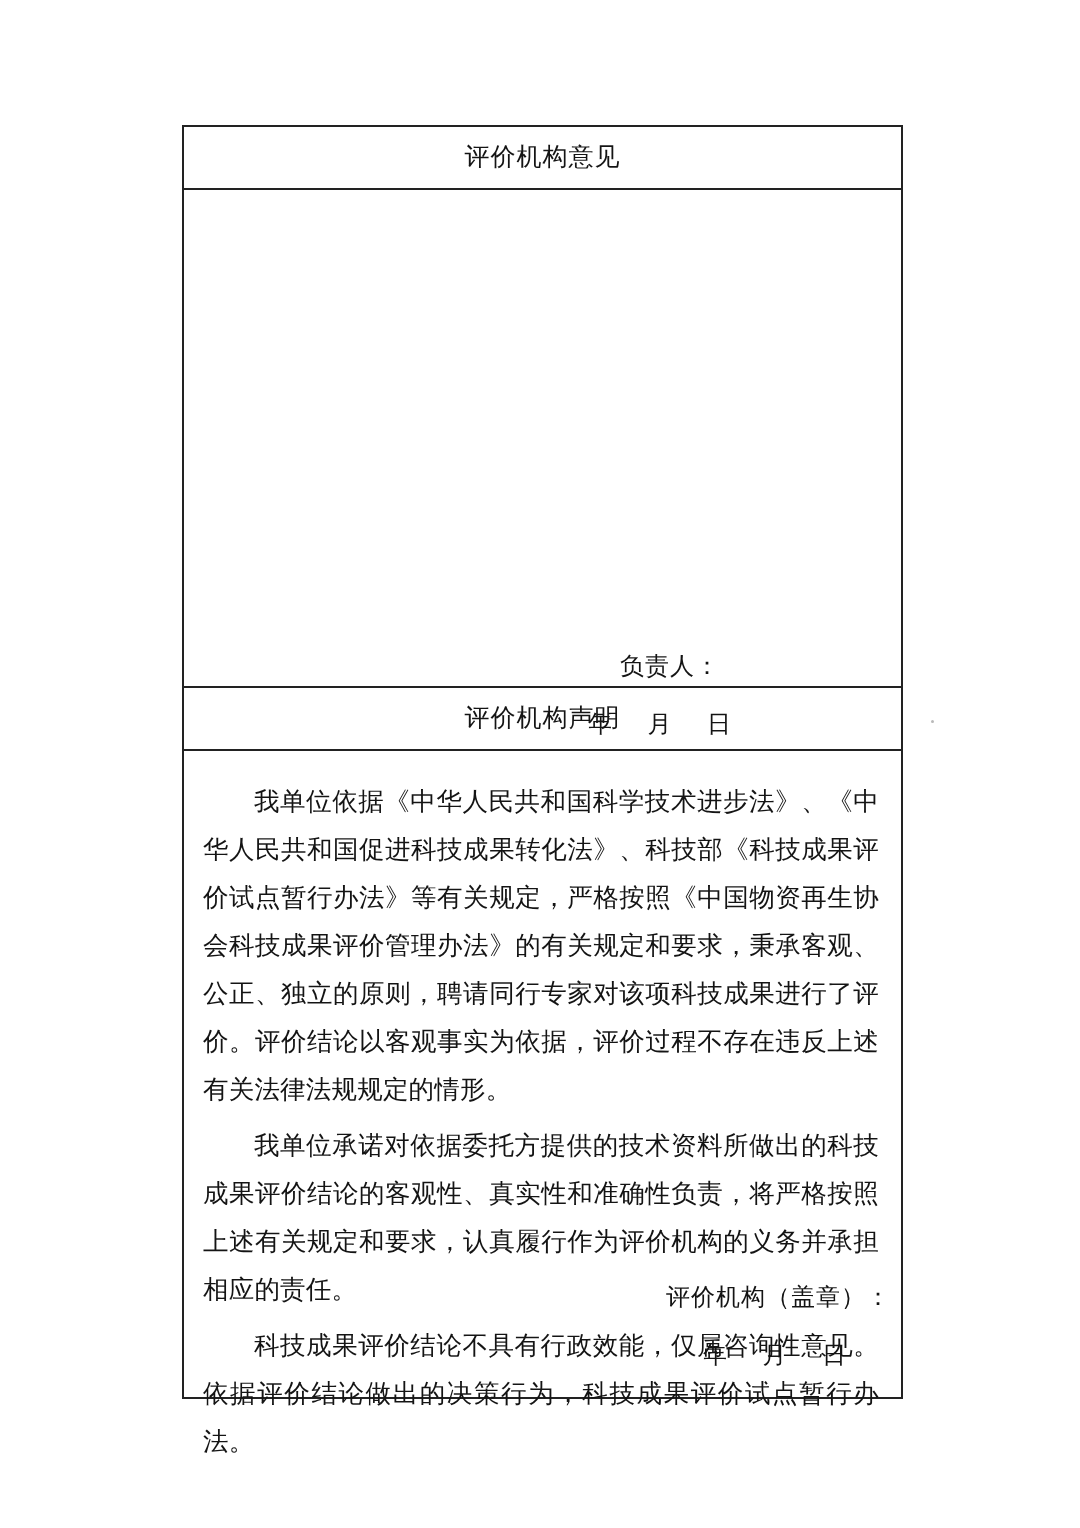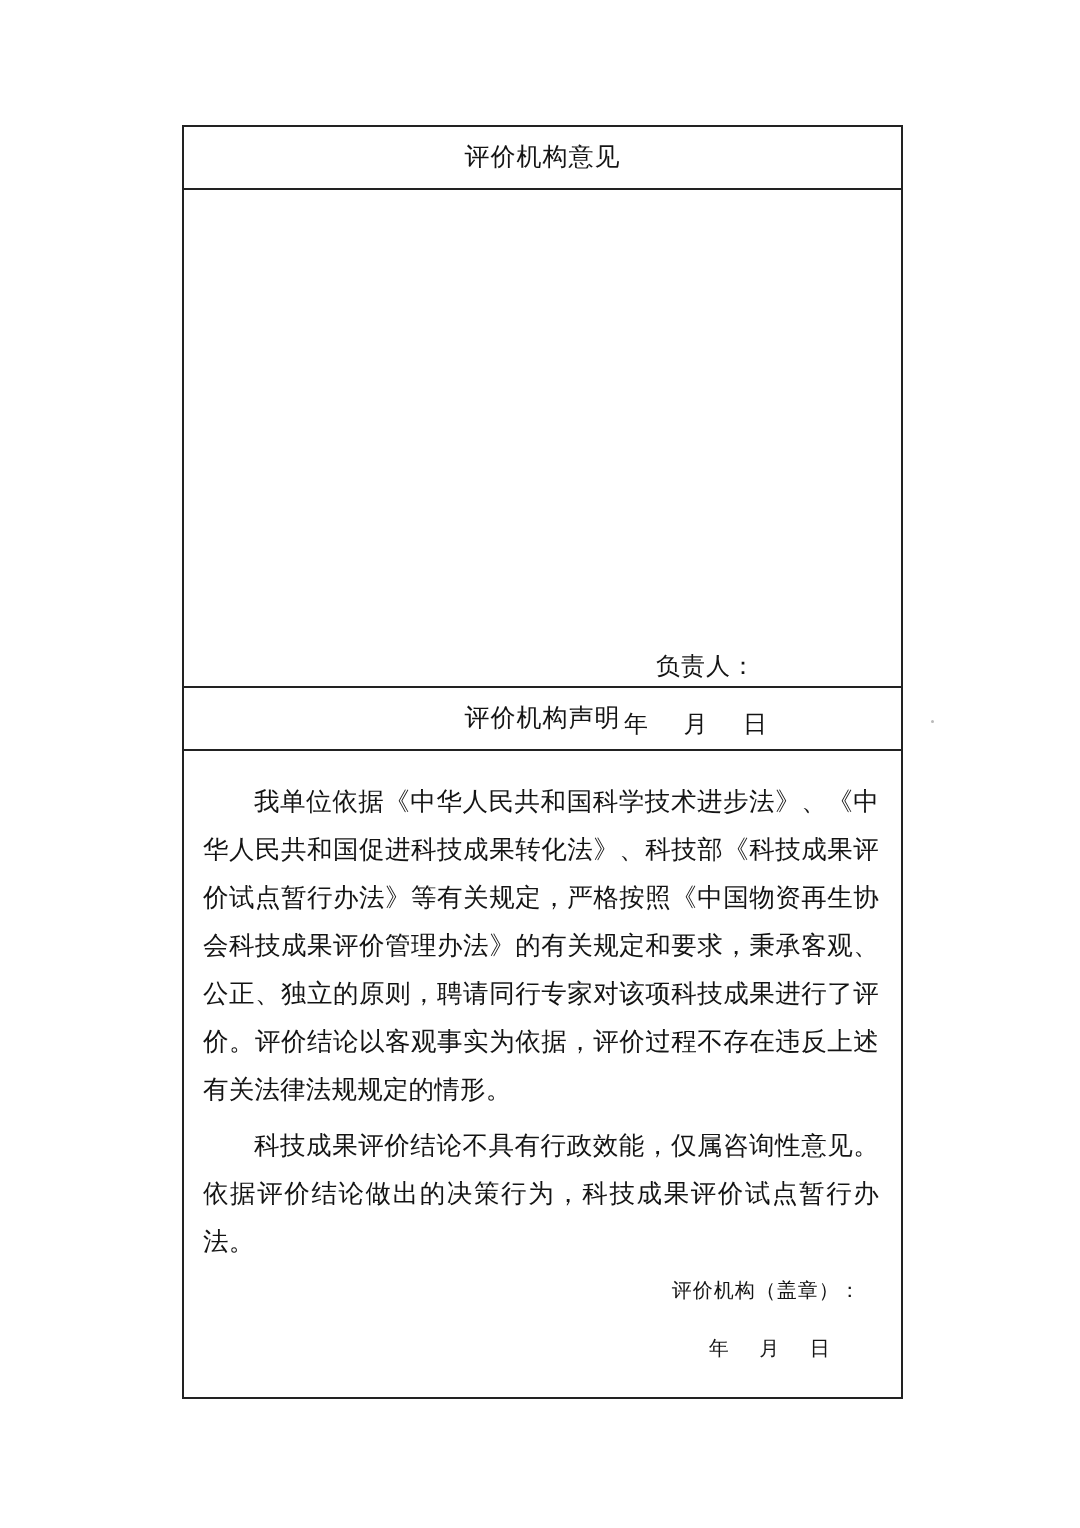--- a/index.html
+++ b/index.html
@@ -51,21 +51,20 @@
     height: 498px;
     position: relative;
     border-bottom: 2px solid #222222;
     box-sizing: border-box;
   }
 
   .sign-block {
     position: absolute;
     left: 0;
     right: 12px;
-    margin-left: 36px;
   }
 
   .sign-line {
     font-size: 24px;
     letter-spacing: 1px;
     color: #141414;
     white-space: pre;
   }
 
   .opinion-responsible {
@@ -91,23 +90,23 @@
     text-align: justify;
     text-justify: inter-ideograph;
     text-indent: 2em;
     margin: 8px;
     color: #141414;
     letter-spacing: 0.2px;
   }
 
   .stamp-line {
     position: absolute;
-    left: 16px;
+    left: 0;
     right: 0;
-    font-size: 20px;
+    font-size: 24px;
     letter-spacing: 1px;
     white-space: pre;
     color: #141414;
   }
 
   .stamp-org {
     top: 502px;
     padding-left: 413px;
   }
 
@@ -140,20 +139,21 @@
       <div class="sign-block opinion-date">
         <span class="sign-line">年    月    日</span>
       </div>
       <span class="speck" style="left:747px; top:530px;"></span>
     </div>
 
     <div class="section-header">评价机构声明</div>
 
     <div class="statement-body">
       <p class="para">我单位依据《中华人民共和国科学技术进步法》、《中华人民共和国促进科技成果转化法》、科技部《科技成果评价试点暂行办法》等有关规定，严格按照《中国物资再生协会科技成果评价管理办法》的有关规定和要求，秉承客观、公正、独立的原则，聘请同行专家对该项科技成果进行了评价。评价结论以客观事实为依据，评价过程不存在违反上述有关法律法规规定的情形。</p>
+      <p class="para">我单位承诺对依据委托方提供的技术资料所做出的科技成果评价结论的客观性、真实性和准确性负责，将严格按照上述有关规定和要求，认真履行作为评价机构的义务并承担相应的责任。</p>
       <p class="para">科技成果评价结论不具有行政效能，仅属咨询性意见。依据评价结论做出的决策行为，科技成果评价试点暂行办法。</p>
 
       <div class="stamp-line stamp-org">
         <span>评价机构（盖章）：</span>
       </div>
       <div class="stamp-line stamp-date">
         <span>年    月    日</span>
       </div>
     </div>
 

